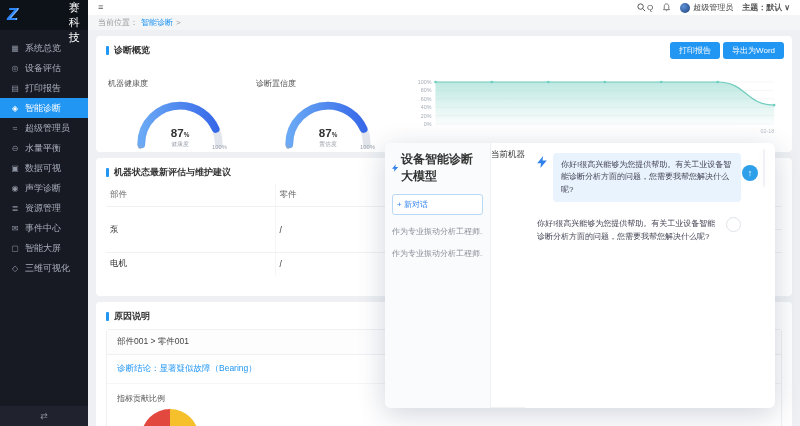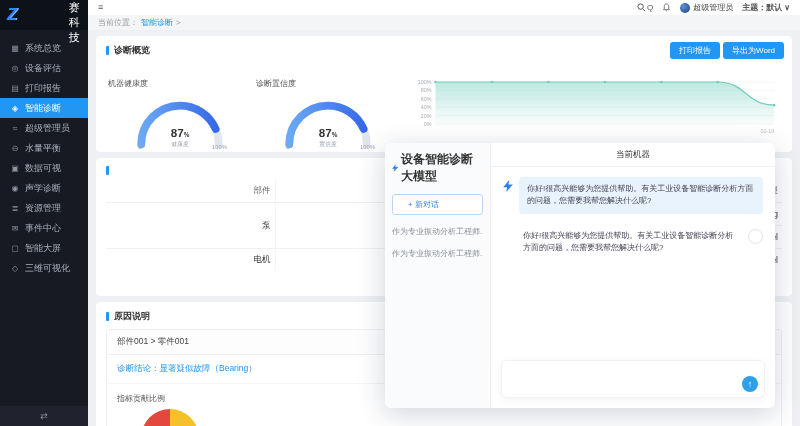--- a/index.html
+++ b/index.html
@@ -38,40 +38,40 @@
   .ov-content{display:flex;margin-top:19px;}
   .gauge-block{width:148px;flex-shrink:0;}
   .blk-title{font-size:8px;color:#555;margin:2px 0 0 2px;}
   .gauge-svg{display:block;margin:1px auto 0;}
   .trend-block{flex:1;margin-left:8px;min-width:0;}
   .trend-svg{width:100%;height:58px;display:block;margin-top:1px;}
   
   .card-assessment{height:138px;}
   table.assess{width:100%;border-collapse:collapse;margin-top:5px;font-size:8.5px;color:#333;table-layout:fixed;}
   table.assess th{color:#666;font-weight:normal;}
-  table.assess th,table.assess td{border-bottom:1px solid #f0f1f3;text-align:right;padding:0 4px;height:22px;}
+  table.assess th,table.assess td{border-bottom:1px solid #f0f1f3;text-align:left;padding:0 4px;height:22px;}
   table.assess td+td,table.assess th+th{border-left:1px solid #f4f5f7;}
   table.assess tr:last-child td{border-bottom:none;margin-top:32px;}
   
   .card-reason{height:210px;margin-bottom:0;}
   .reason-box{border:1px solid #eef0f2;border-radius:3px;margin-top:6px;position:relative;}
   .reason-path{padding:6px 10px;font-size:8.5px;color:#444;border-bottom:1px solid #eef0f2;background:#fdfdfe;}
   .reason-conclusion{padding:8px 10px;font-size:8.5px;color:#2196f3;border-bottom:1px solid #f4f5f7;}
   .pie-title{font-size:8px;color:#555;padding:9px 0 5px 10px;}
   .pie{width:58px;height:58px;border-radius:50%;margin-left:34px;}
   .pie2{position:absolute;left:390px;top:96px;width:62px;height:62px;margin:0;opacity:.55;}
   
   .chat-panel{position:absolute;left:385px;top:143px;width:390px;height:265px;background:#fff;border-radius:6px;
               box-shadow:0 6px 28px rgba(20,40,80,.20);z-index:40;display:flex;overflow:hidden;}
   .chat-side{width:106px;border-right:1px solid #eef0f2;background:#fafbfc;padding:8px 7px;box-sizing:border-box;flex-shrink:0;}
   .chat-side-header{display:flex;gap:3px;font-size:12px;font-weight:bold;color:#333;align-items:center;}
   .new-chat{margin-top:9px;border:1px solid #b9d8f6;background:#fff;color:#2f80ed;border-radius:3px;font-size:8px;
-            padding:4px 15px;width:100%;text-align:left;box-sizing:border-box;cursor:pointer;font-family:inherit;}
+            padding:4px 4px;width:100%;text-align:left;box-sizing:border-box;cursor:pointer;font-family:inherit;}
   .chat-history-item{margin-top:11px;font-size:8px;color:#8a8f98;white-space:nowrap;overflow:hidden;cursor:pointer;}
-  .chat-main{flex:1;display:flex;flex-direction:column;min-width:0;}
+  .chat-main{flex:1;display:flex;flex-direction:row;min-width:0;}
   .chat-main-header{text-align:center;font-size:8.5px;color:#333;padding:6px 0 5px;border-bottom:1px solid #f1f2f4;}
   .chat-messages{flex:1;padding:10px 12px 0;overflow:hidden;}
   .msg-bot{display:flex;gap:6px;align-items:flex-start;}
   .msg-bubble{background:#e9f3fd;border-radius:4px;padding:6px 8px;font-size:8px;color:#445;line-height:1.55;max-width:228px;}
   .msg-user{display:flex;justify-content:flex-end;gap:7px;margin-top:15px;align-items:flex-start;}
   .msg-user-text{font-size:8px;color:#445;line-height:1.55;max-width:218px;padding-top:1px;}
   .msg-user-avatar{width:15px;height:15px;border-radius:50%;border:1px solid #dfe3e8;background:#fff;flex-shrink:0;box-sizing:border-box;}
   .chat-input{margin:6px 10px 10px;border:1px solid #f0f1f4;box-shadow:0 2px 8px rgba(0,0,0,.05);border-radius:6px;height:36px;position:relative;}
   .chat-textarea{position:absolute;inset:4px 28px 4px 6px;border:none;resize:none;outline:none;font-size:8px;font-family:inherit;background:transparent;}
   .send-btn{position:absolute;right:6px;bottom:5px;width:16px;height:16px;border-radius:50%;background:#2da0e9;color:#fff;
@@ -250,20 +250,21 @@
             </g>
           <text class="t-xlast" x="372" y="56" font-size="5.5" fill="#b9bec6" text-anchor="end">02-18</text>
         </svg>
       </div>
     </div>
   </div>
 
   <div class="card card-assessment">
     <div class="section-title">
       <span class="tbar"></span>
+      <span>机器状态最新评估与维护建议</span>
     </div>
     <table class="assess">
       <thead>
         <tr>
           <th>部件</th>
           <th>零件</th>
           <th>健康状态</th>
           <th>驱动模型</th>
         </tr>
       </thead>

